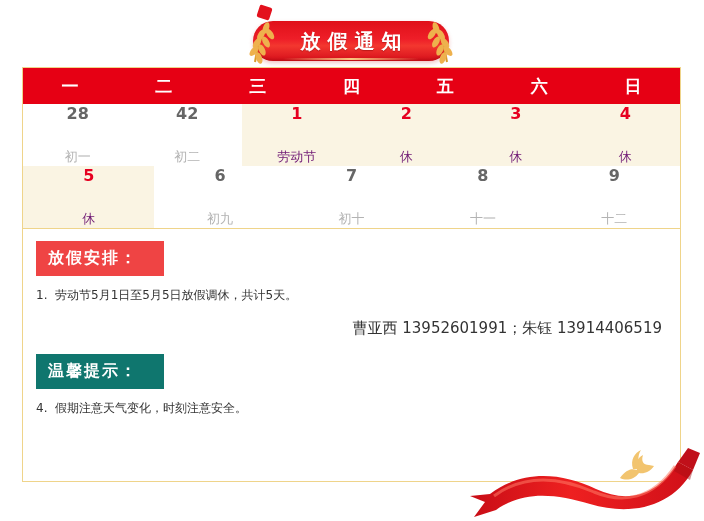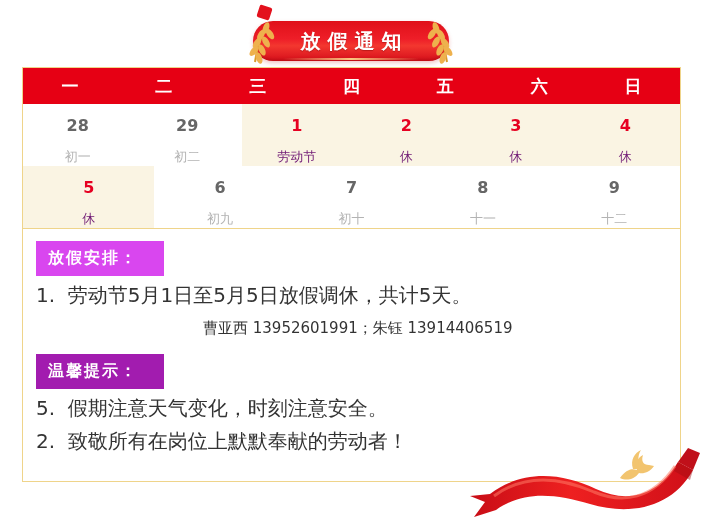--- a/index.html
+++ b/index.html
@@ -23,37 +23,37 @@
   .wheat.left{left:239px;}
   .wheat.right{left:427px;transform:scaleX(-1);}
   
   .box{
     position:absolute;left:22px;top:67px;width:657px;height:413px;
     border:1px solid #efd48a;background:#fff;z-index:1;
   }
   .cal-head{display:flex;height:36px;background:#e60014;}
   .cal-head .wd{flex:1;display:flex;align-items:center;justify-content:center;color:#fff;font-size:17px;font-weight:bold;}
   .cal-row{display:flex;height:62px;}
-  .cal-cell{flex:1;display:flex;flex-direction:column;align-items:center;justify-content:flex-end;}
+  .cal-cell{flex:1;display:flex;flex-direction:column;align-items:center;justify-content:space-between;}
   .cal-cell.rest{background:#faf4e3;}
   .cal-cell .num{font-size:16px;font-weight:bold;color:#666;line-height:20px;}
   .cal-cell .sub{font-size:13px;color:#b3b3b3;line-height:18px;margin-top:12px;}
   .cal-cell.rest .num{color:#e60021;}
   .cal-cell.rest .sub{color:#701a75;}
   .calendar{border-bottom:1px solid #efd48a;}
   
   .sections{padding:0 18px 0 13px;}
   .sec-label{
-    display:inline-block;margin-top:12px;background:#d946ef;color:#fff;
+    display:inline-block;margin-top:12px;background:#ef4444;color:#fff;
     font-size:16px;font-weight:bold;letter-spacing:2px;
     padding:7px 26px 7px 12px;
   }
-  .sec:nth-child(2) .sec-label{background:#a21caf;}
-  .line{font-size:20px;color:#333;line-height:28px;margin-top:5px;white-space:pre-wrap;}
-  .line.indent{padding-left:167px;font-size:15px;}
+  .sec:nth-child(2) .sec-label{background:#0f766e;}
+  .line{font-size:12px;color:#333;line-height:28px;margin-top:5px;white-space:pre-wrap;}
+  .line.indent{padding-left:167px;font-size:15px;text-align:right;}
   
   .dove{position:absolute;left:612px;top:450px;z-index:4;}
   .ribbon{position:absolute;left:460px;top:444px;z-index:5;}
 </style>
 </head>
 <body>
 
 <div class="banner">
   <div class="accent-sq"></div>
   <svg class="wheat left" viewBox="0 0 36 44">
@@ -98,21 +98,21 @@
         <div class="wd">六</div>
         <div class="wd">日</div>
       </div>
     <div id="cal-rows">
         <div class="cal-row">
           <div class="cal-cell ">
             <div class="num">28</div>
             <div class="sub">初一</div>
           </div>
           <div class="cal-cell ">
-            <div class="num">29</div>
+            <div class="num">42</div>
             <div class="sub">初二</div>
           </div>
           <div class="cal-cell rest">
             <div class="num">1</div>
             <div class="sub">劳动节</div>
           </div>
           <div class="cal-cell rest">
             <div class="num">2</div>
             <div class="sub">休</div>
           </div>
@@ -144,21 +144,21 @@
           </div>
           <div class="cal-cell ">
             <div class="num">9</div>
             <div class="sub">十二</div>
           </div>
         </div>
       </div>
   </div>
   <div class="sections" id="sections">
       <div class="sec"><div class="sec-label">放假安排：</div><div class="line">1.  劳动节5月1日至5月5日放假调休，共计5天。</div><div class="line indent">曹亚西 13952601991；朱钰 13914406519</div></div>
-      <div class="sec"><div class="sec-label">温馨提示：</div><div class="line">5.  假期注意天气变化，时刻注意安全。</div><div class="line">2.  致敬所有在岗位上默默奉献的劳动者！</div></div>
+      <div class="sec"><div class="sec-label">温馨提示：</div><div class="line">4.  假期注意天气变化，时刻注意安全。</div></div>
     </div>
 </div>
 
 <svg class="dove" width="44" height="34" viewBox="0 0 44 34">
   <path fill="#f2c46f" d="M8 28 C14 20 19 18 25 20 C23 14 25 8 31 5 C29 11 31 15 37 15 L42 16 C38 22 32 24 27 23 C22 30 14 31 8 28 Z"></path>
   <path fill="#f2c46f" d="M21 19 C18 9 23 3 29 0 C25 6 27 12 26 19 Z"></path>
 </svg>
 
 <svg class="ribbon" width="244" height="77" viewBox="0 0 244 77">
   <defs>

